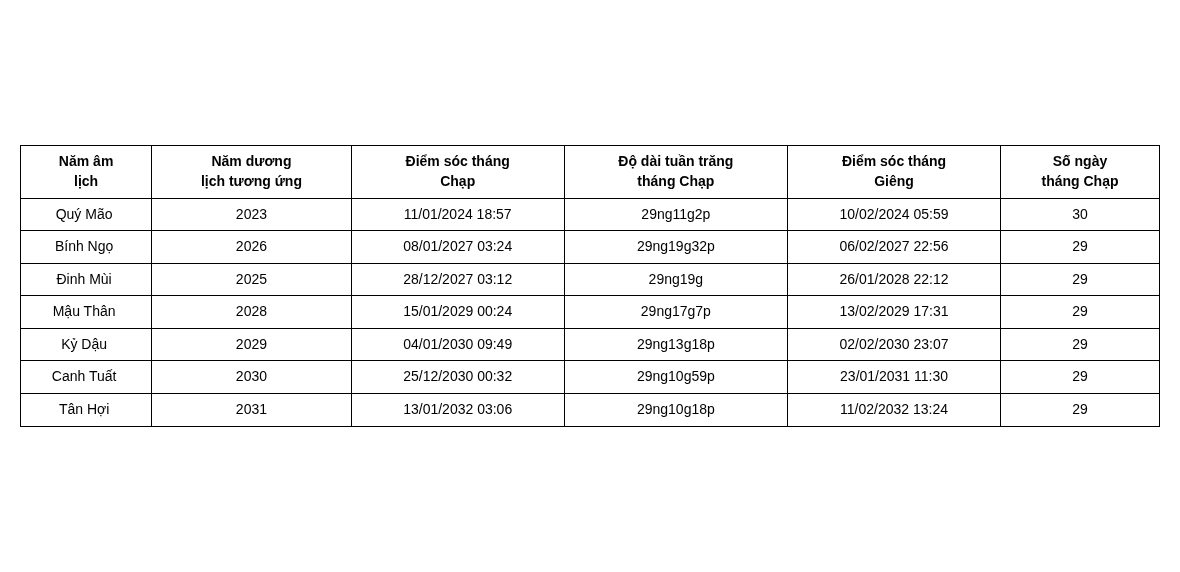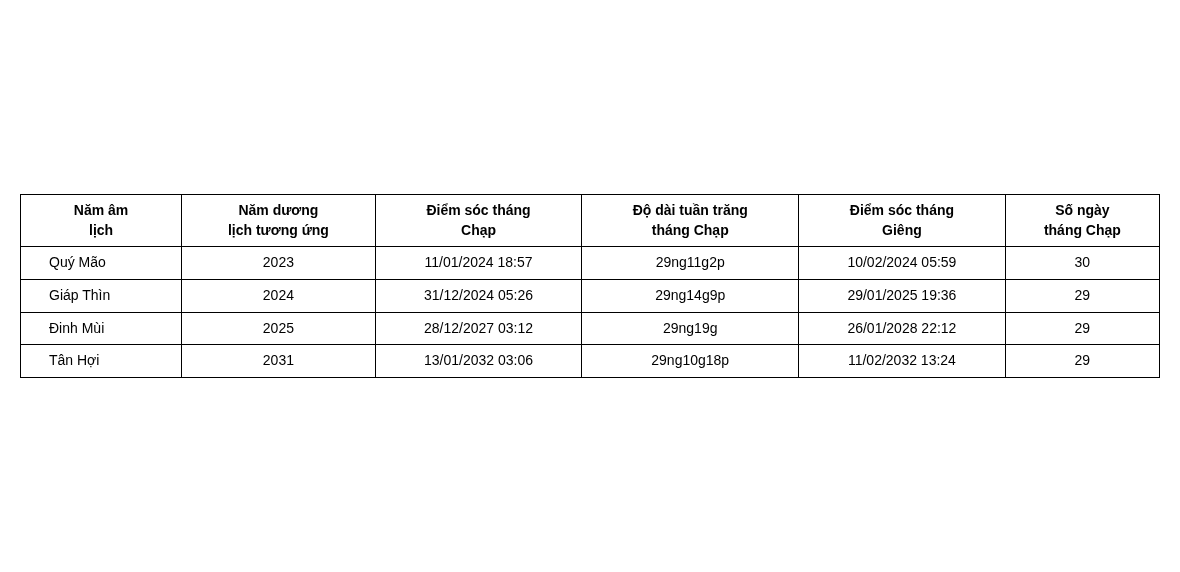--- a/index.html
+++ b/index.html
@@ -31,22 +31,22 @@
       text-align: center;
       vertical-align: middle;
       padding: 6px 8px;
       line-height: 1.4;
     }
     th {
       font-weight: bold;
       background: #fff;
     }
     td:first-child {
-      text-align: left;
-      padding-left: 28px;
+      text-align: center;
+      padding-left: 4px;
     }
     tr:nth-child(even) {
       background: #fff;
     }
     tr:nth-child(odd) {
       background: #fff;
     }
   </style>
 </head>
 <body>
@@ -66,33 +66,57 @@
     <tbody id="table-body">
     <tr>
           <td>Quý Mão</td>
           <td>2023</td>
           <td>11/01/2024 18:57</td>
           <td>29ng11g2p</td>
           <td>10/02/2024 05:59</td>
           <td>30</td>
         </tr>
         <tr>
-          <td>Giáp Thìn</td>
-          <td>2024</td>
-          <td>31/12/2024 05:26</td>
-          <td>29ng14g9p</td>
-          <td>29/01/2025 19:36</td>
+          <td>Bính Ngọ</td>
+          <td>2026</td>
+          <td>08/01/2027 03:24</td>
+          <td>29ng19g32p</td>
+          <td>06/02/2027 22:56</td>
           <td>29</td>
         </tr>
         <tr>
           <td>Đinh Mùi</td>
           <td>2025</td>
           <td>28/12/2027 03:12</td>
           <td>29ng19g</td>
           <td>26/01/2028 22:12</td>
+          <td>29</td>
+        </tr>
+        <tr>
+          <td>Mậu Thân</td>
+          <td>2028</td>
+          <td>15/01/2029 00:24</td>
+          <td>29ng17g7p</td>
+          <td>13/02/2029 17:31</td>
+          <td>29</td>
+        </tr>
+        <tr>
+          <td>Kỷ Dậu</td>
+          <td>2029</td>
+          <td>04/01/2030 09:49</td>
+          <td>29ng13g18p</td>
+          <td>02/02/2030 23:07</td>
+          <td>29</td>
+        </tr>
+        <tr>
+          <td>Canh Tuất</td>
+          <td>2030</td>
+          <td>25/12/2030 00:32</td>
+          <td>29ng10g59p</td>
+          <td>23/01/2031 11:30</td>
           <td>29</td>
         </tr>
         <tr>
           <td>Tân Hợi</td>
           <td>2031</td>
           <td>13/01/2032 03:06</td>
           <td>29ng10g18p</td>
           <td>11/02/2032 13:24</td>
           <td>29</td>
         </tr>

